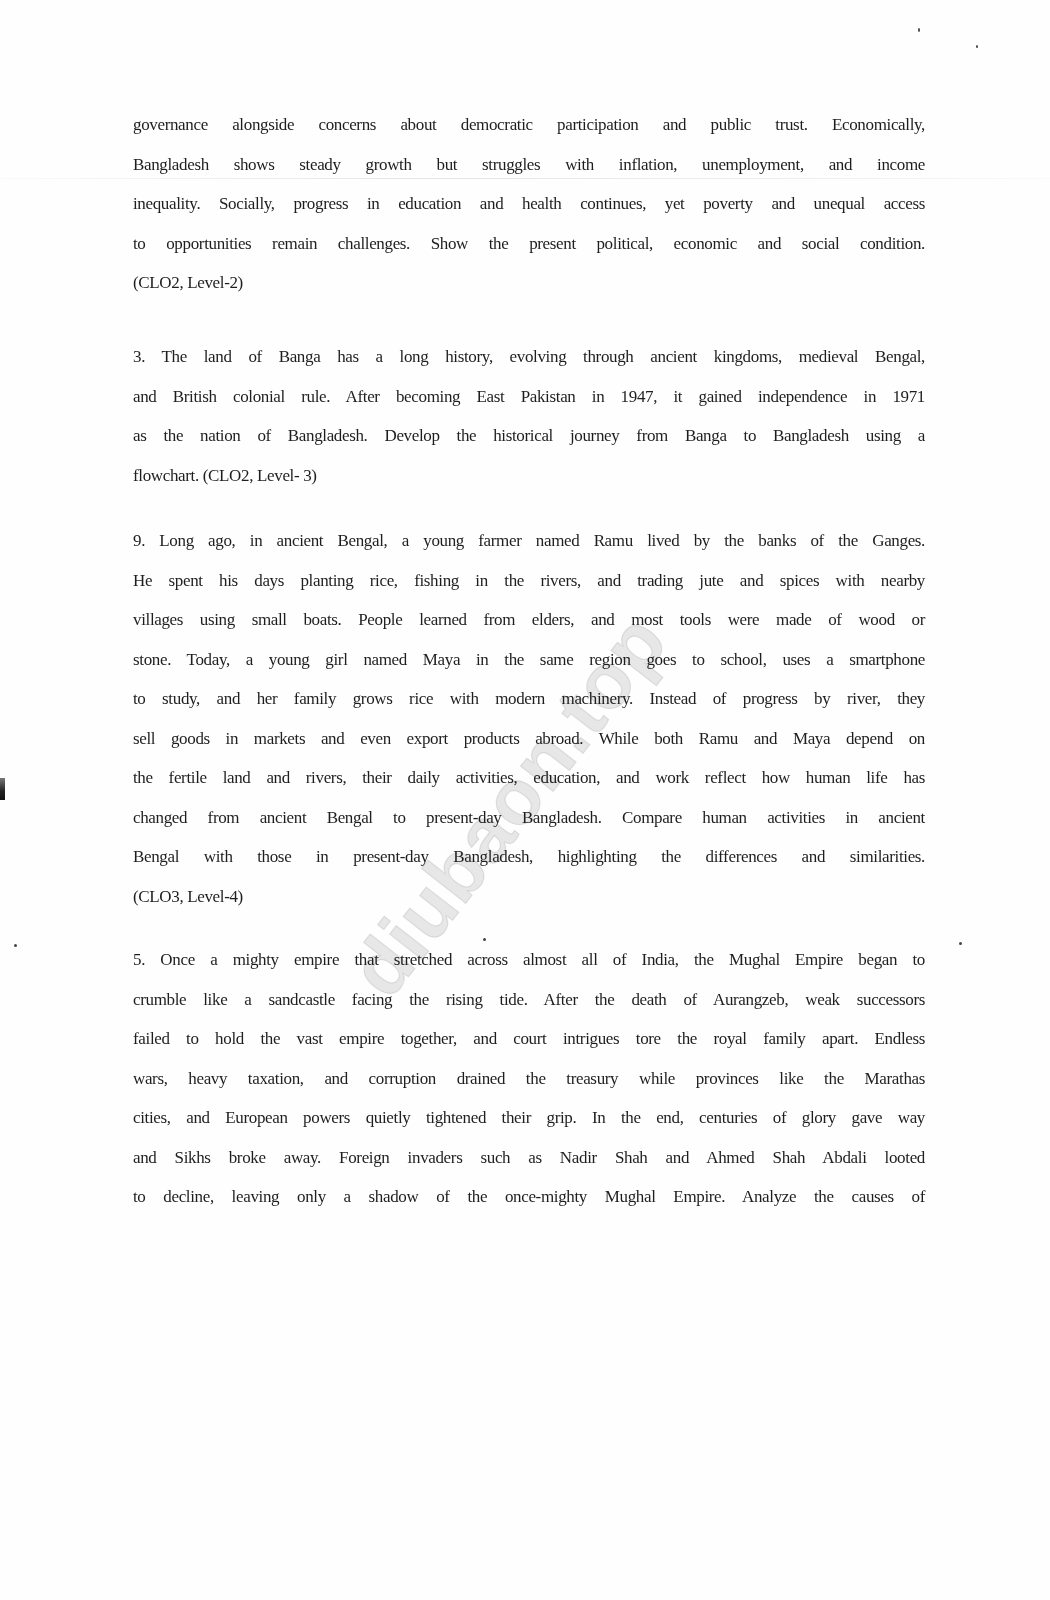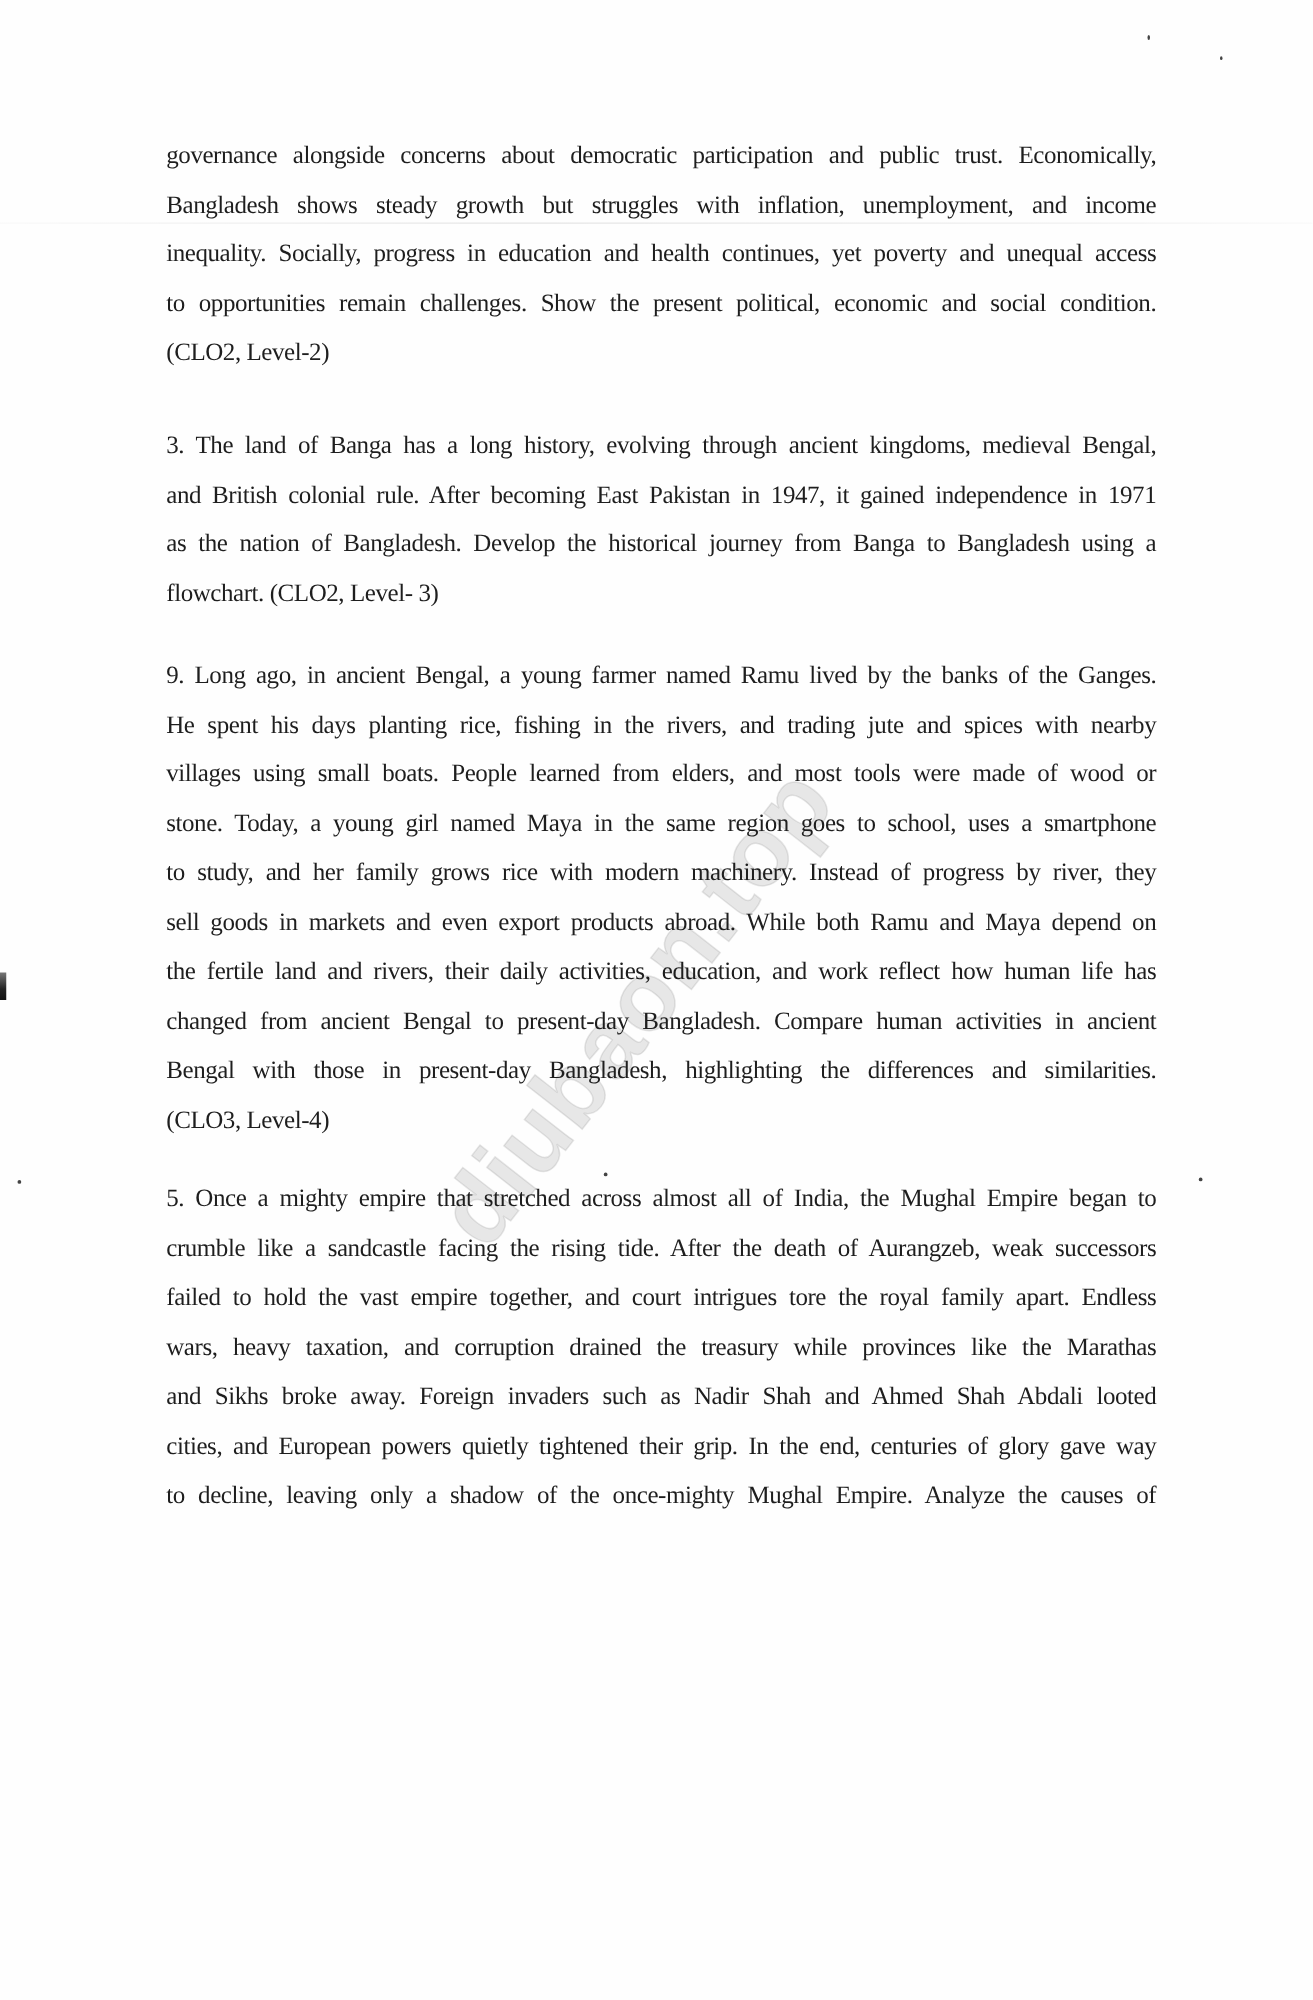--- a/index.html
+++ b/index.html
@@ -18,21 +18,21 @@
     .page {
       position: absolute;
       left: 0; top: 0;
       width: 1050px; height: 1600px;
       background: #fefefe;
     }
     .para {
       position: absolute;
       left: 133px;
       width: 792px;
-      font-size: 20px;
+      font-size: 17px;
       line-height: 39.5px;
       text-align: justify;
       letter-spacing: -0.35px;
       word-spacing: 0px;
       margin: 0;
     }
     .para .line {
       display: block;
       white-space: nowrap;
       text-align: justify;
@@ -120,18 +120,18 @@
     <span class="line">changed from ancient Bengal to present-day Bangladesh. Compare human activities in ancient</span>
     <span class="line">Bengal with those in present-day Bangladesh, highlighting the differences and similarities.</span>
     <span class="line last">(CLO3, Level-4)</span>
   </div>
 
   <div class="para" style="top:940px;">
     <span class="line">5. Once a mighty empire that stretched across almost all of India, the Mughal Empire began to</span>
     <span class="line">crumble like a sandcastle facing the rising tide. After the death of Aurangzeb, weak successors</span>
     <span class="line">failed to hold the vast empire together, and court intrigues tore the royal family apart. Endless</span>
     <span class="line">wars, heavy taxation, and corruption drained the treasury while provinces like the Marathas</span>
+    <span class="line">cities, and European powers quietly tightened their grip. In the end, centuries of glory gave way</span>
     <span class="line">and Sikhs broke away. Foreign invaders such as Nadir Shah and Ahmed Shah Abdali looted</span>
-    <span class="line">cities, and European powers quietly tightened their grip. In the end, centuries of glory gave way</span>
     <span class="line">to decline, leaving only a shadow of the once-mighty Mughal Empire. Analyze the causes of</span>
   </div>
 
 </div>
 
 </body></html>

